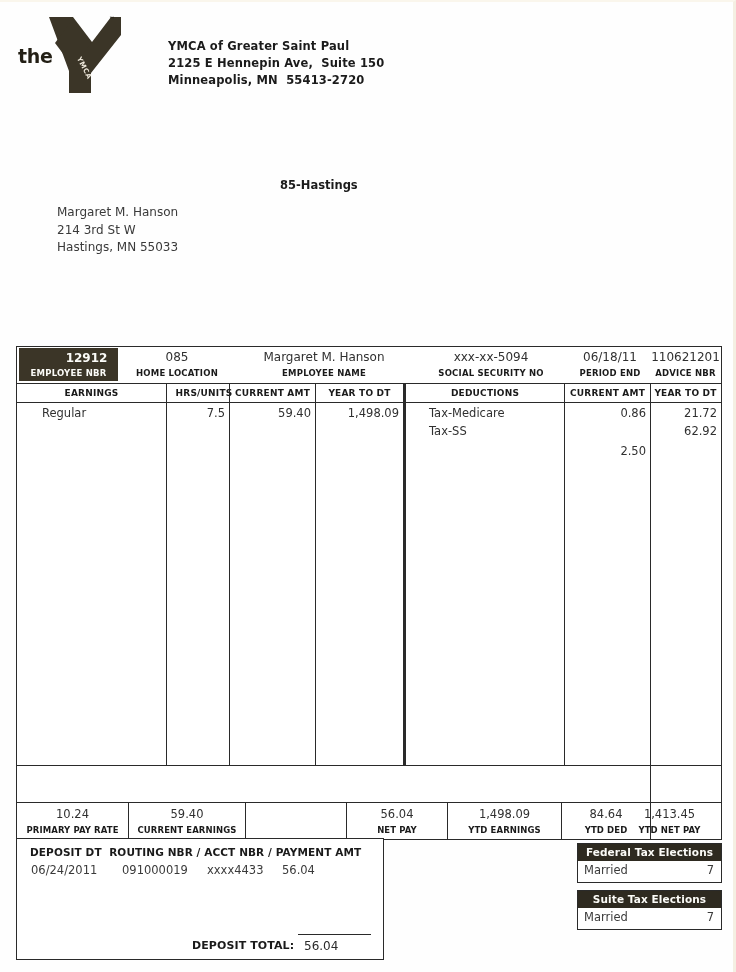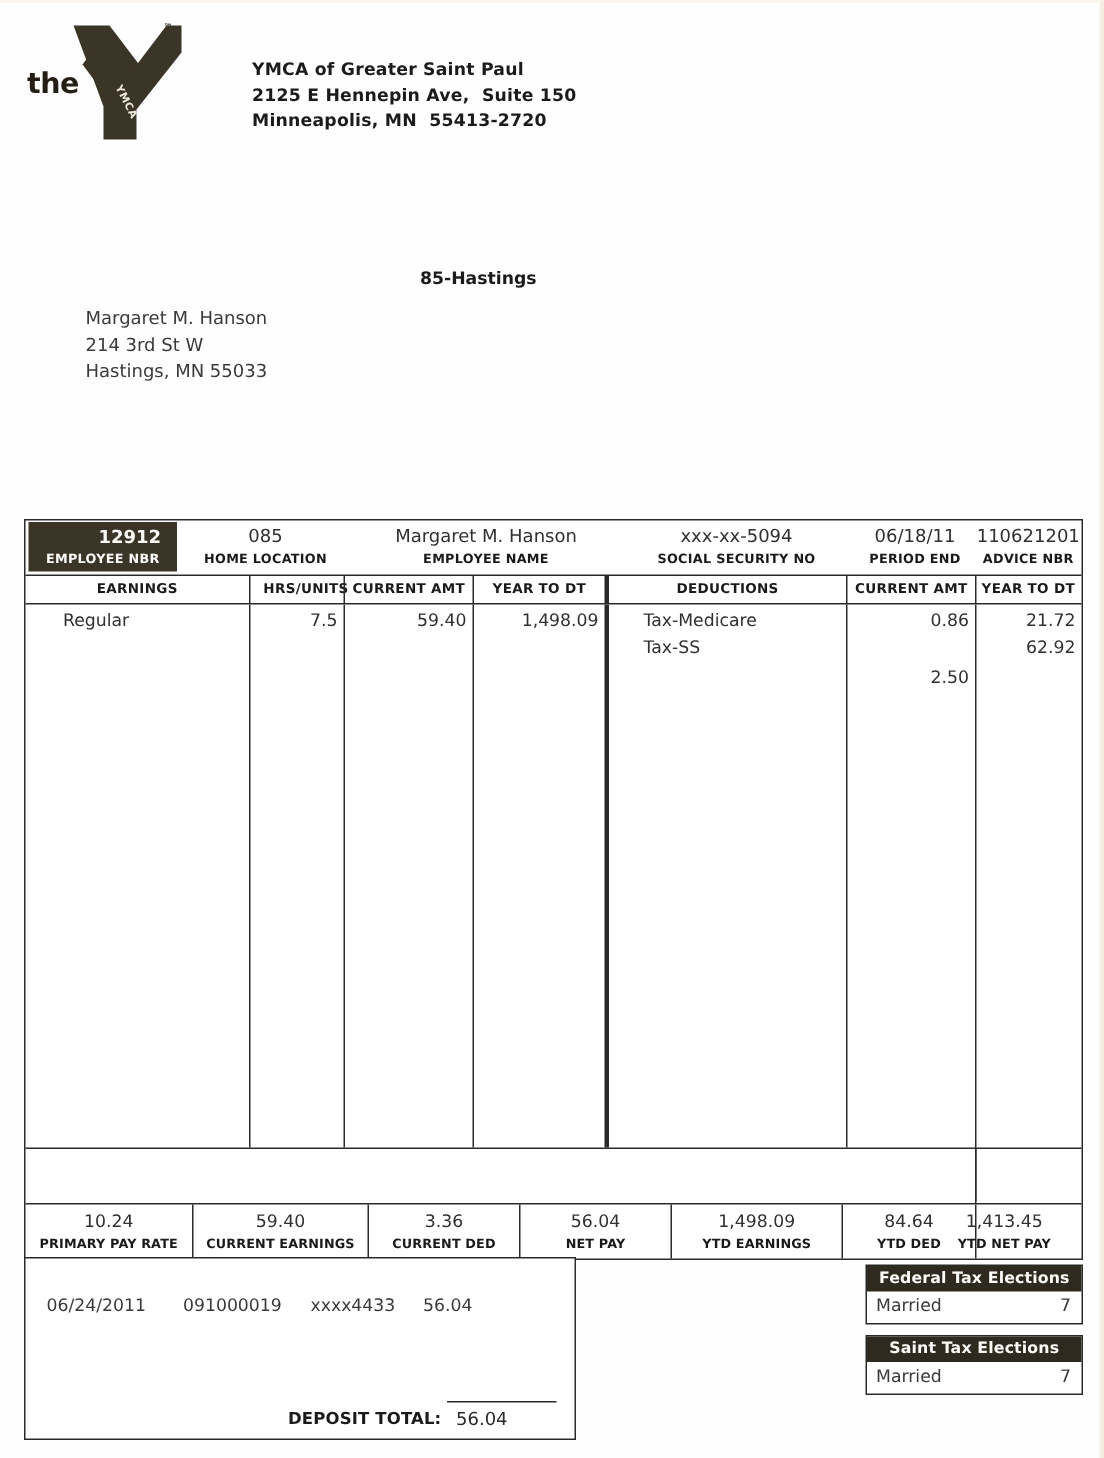--- a/index.html
+++ b/index.html
@@ -402,24 +402,20 @@
       <div class="sum-cell" style="left:0;width:111px;">
         <div class="sum-val">10.24</div>
         <div class="sum-lbl">PRIMARY PAY RATE</div>
       </div>
       <div class="vline" style="left:111px;height:36px;"></div>
       <div class="sum-cell" style="left:112px;width:116px;">
         <div class="sum-val">59.40</div>
         <div class="sum-lbl">CURRENT EARNINGS</div>
       </div>
       <div class="vline" style="left:228px;height:36px;"></div>
-      <div class="sum-cell" style="left:229px;width:100px;">
-        <div class="sum-val">3.36</div>
-        <div class="sum-lbl">CURRENT DED</div>
-      </div>
       <div class="vline" style="left:329px;height:36px;"></div>
       <div class="sum-cell" style="left:330px;width:100px;">
         <div class="sum-val">56.04</div>
         <div class="sum-lbl">NET PAY</div>
       </div>
       <div class="vline" style="left:430px;height:36px;"></div>
       <div class="sum-cell" style="left:431px;width:113px;">
         <div class="sum-val">1,498.09</div>
         <div class="sum-lbl">YTD  EARNINGS</div>
       </div>
@@ -430,38 +426,39 @@
       </div>
       <div class="vline" style="left:633px;height:36px;"></div>
       <div class="sum-cell" style="left:618px;width:69px;">
         <div class="sum-val">1,413.45</div>
         <div class="sum-lbl">YTD NET PAY</div>
       </div>
     </div>
   </div>
 
   <div id="deposit-box">
+    <div id="deposit-hdr">DEPOSIT DT  ROUTING NBR / ACCT NBR / PAYMENT AMT</div>
     <div class="dep-c1">06/24/2011</div>
     <div class="dep-c2">091000019</div>
     <div class="dep-c3">xxxx4433</div>
     <div class="dep-c4">56.04</div>
     <div id="deposit-total-rule"></div>
     <div id="deposit-total-lbl">DEPOSIT TOTAL:</div>
     <div id="deposit-total-val">56.04</div>
   </div>
 
   <div class="tax-box" id="federal-tax-box">
     <div class="tax-hdr">Federal Tax Elections</div>
     <div class="tax-row">
       <div class="tax-status">Married</div>
       <div class="tax-allow">7</div>
     </div>
   </div>
 
   <div class="tax-box" id="state-tax-box">
-    <div class="tax-hdr">Saint Tax Elections</div>
+    <div class="tax-hdr">Suite Tax Elections</div>
     <div class="tax-row">
       <div class="tax-status">Married</div>
       <div class="tax-allow">7</div>
     </div>
   </div>
 
 </div>
 
 </body></html>

